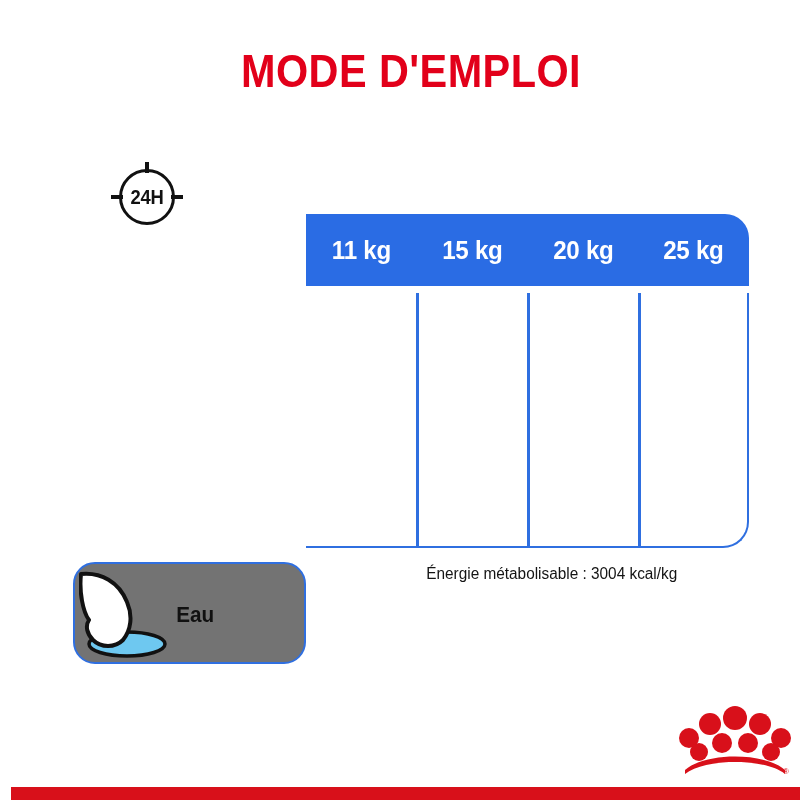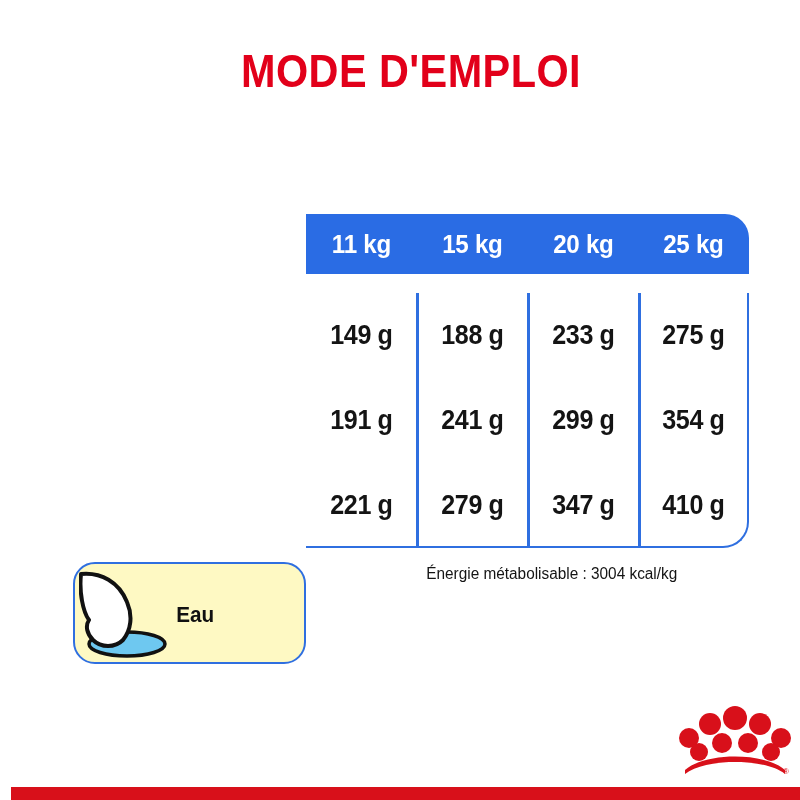--- a/index.html
+++ b/index.html
@@ -146,21 +146,21 @@
   }
   .plus-h { left: 7px;  top: 15.5px; width: 22px; height: 5.5px; }
   .plus-v { left: 15.5px; top: 7px;  width: 5.5px; height: 22px; }
 
   
   .weights-header {
     position: absolute;
     left: 233px;
     top: 0;
     width: 443px;
-    height: 60px;
+    height: 72px;
     background: #2a6ce4;
     border-radius: 0 24px 0 0;
     display: flex;
     z-index: 3;
   }
   .weight-cell {
     flex: 1;
     display: flex;
     align-items: center;
     justify-content: center;
@@ -219,21 +219,21 @@
   .vsep2 { left: 454px; }
   .vsep3 { left: 565px; }
 
   
   .water-box {
     position: absolute;
     left: 62px;
     top: 562px;
     width: 233px;
     height: 102px;
-    background: #fef9c3;
+    background: #737373;
     border: 2.5px solid #2f6fe0;
     border-radius: 22px;
   }
   .water-label {
     position: absolute;
     left: 100px;
     top: 38px;
     font-size: 22px;
     font-weight: bold;
     color: #111111;
@@ -265,53 +265,44 @@
     background: #D8101A;
   }
 </style>
 </head>
 <body>
 
 <div id="canvas">
 
   <div class="title">MODE D'EMPLOI</div>
 
+  <div class="clock-badge">
+    <div class="clock-circle"></div>
+    <div class="clock-tick tick-top"></div>
+    <div class="clock-tick tick-left"></div>
+    <div class="clock-tick tick-right"></div>
+    <div class="clock-label">24H</div>
+  </div>
 
   <div class="table-wrap">
 
     <div class="data-region"></div>
 
 
     <div class="weights-header">
       <div class="weight-cell">11 kg</div>
       <div class="weight-cell">15 kg</div>
       <div class="weight-cell">20 kg</div>
       <div class="weight-cell">25 kg</div>
     </div>
 
     <div class="vsep vsep1"></div>
     <div class="vsep vsep2"></div>
     <div class="vsep vsep3"></div>
 
-    <div class="grid">
-      <div class="data-cell">149 g</div>
-      <div class="data-cell">188 g</div>
-      <div class="data-cell">233 g</div>
-      <div class="data-cell">275 g</div>
-
-      <div class="data-cell">191 g</div>
-      <div class="data-cell">241 g</div>
-      <div class="data-cell">299 g</div>
-      <div class="data-cell">354 g</div>
-
-      <div class="data-cell">221 g</div>
-      <div class="data-cell">279 g</div>
-      <div class="data-cell">347 g</div>
-      <div class="data-cell">410 g</div>
-    </div>
   </div>
 
   <div class="water-box">
     <div class="water-art">
       <svg width="110" height="94" viewBox="0 0 110 94">
         <ellipse cx="48" cy="76" rx="38" ry="12" fill="#6ec8f0" stroke="#111111" stroke-width="3.5"></ellipse>
         <path d="M2,6 C22,4 40,14 48,34 C54,48 52,62 44,72 C36,80 22,80 14,72 C8,66 6,58 10,52 C4,44 0,24 2,6 Z" fill="#ffffff" stroke="#111111" stroke-width="4" stroke-linejoin="round"></path>
       </svg>
     </div>
     <div class="water-label">Eau</div>

